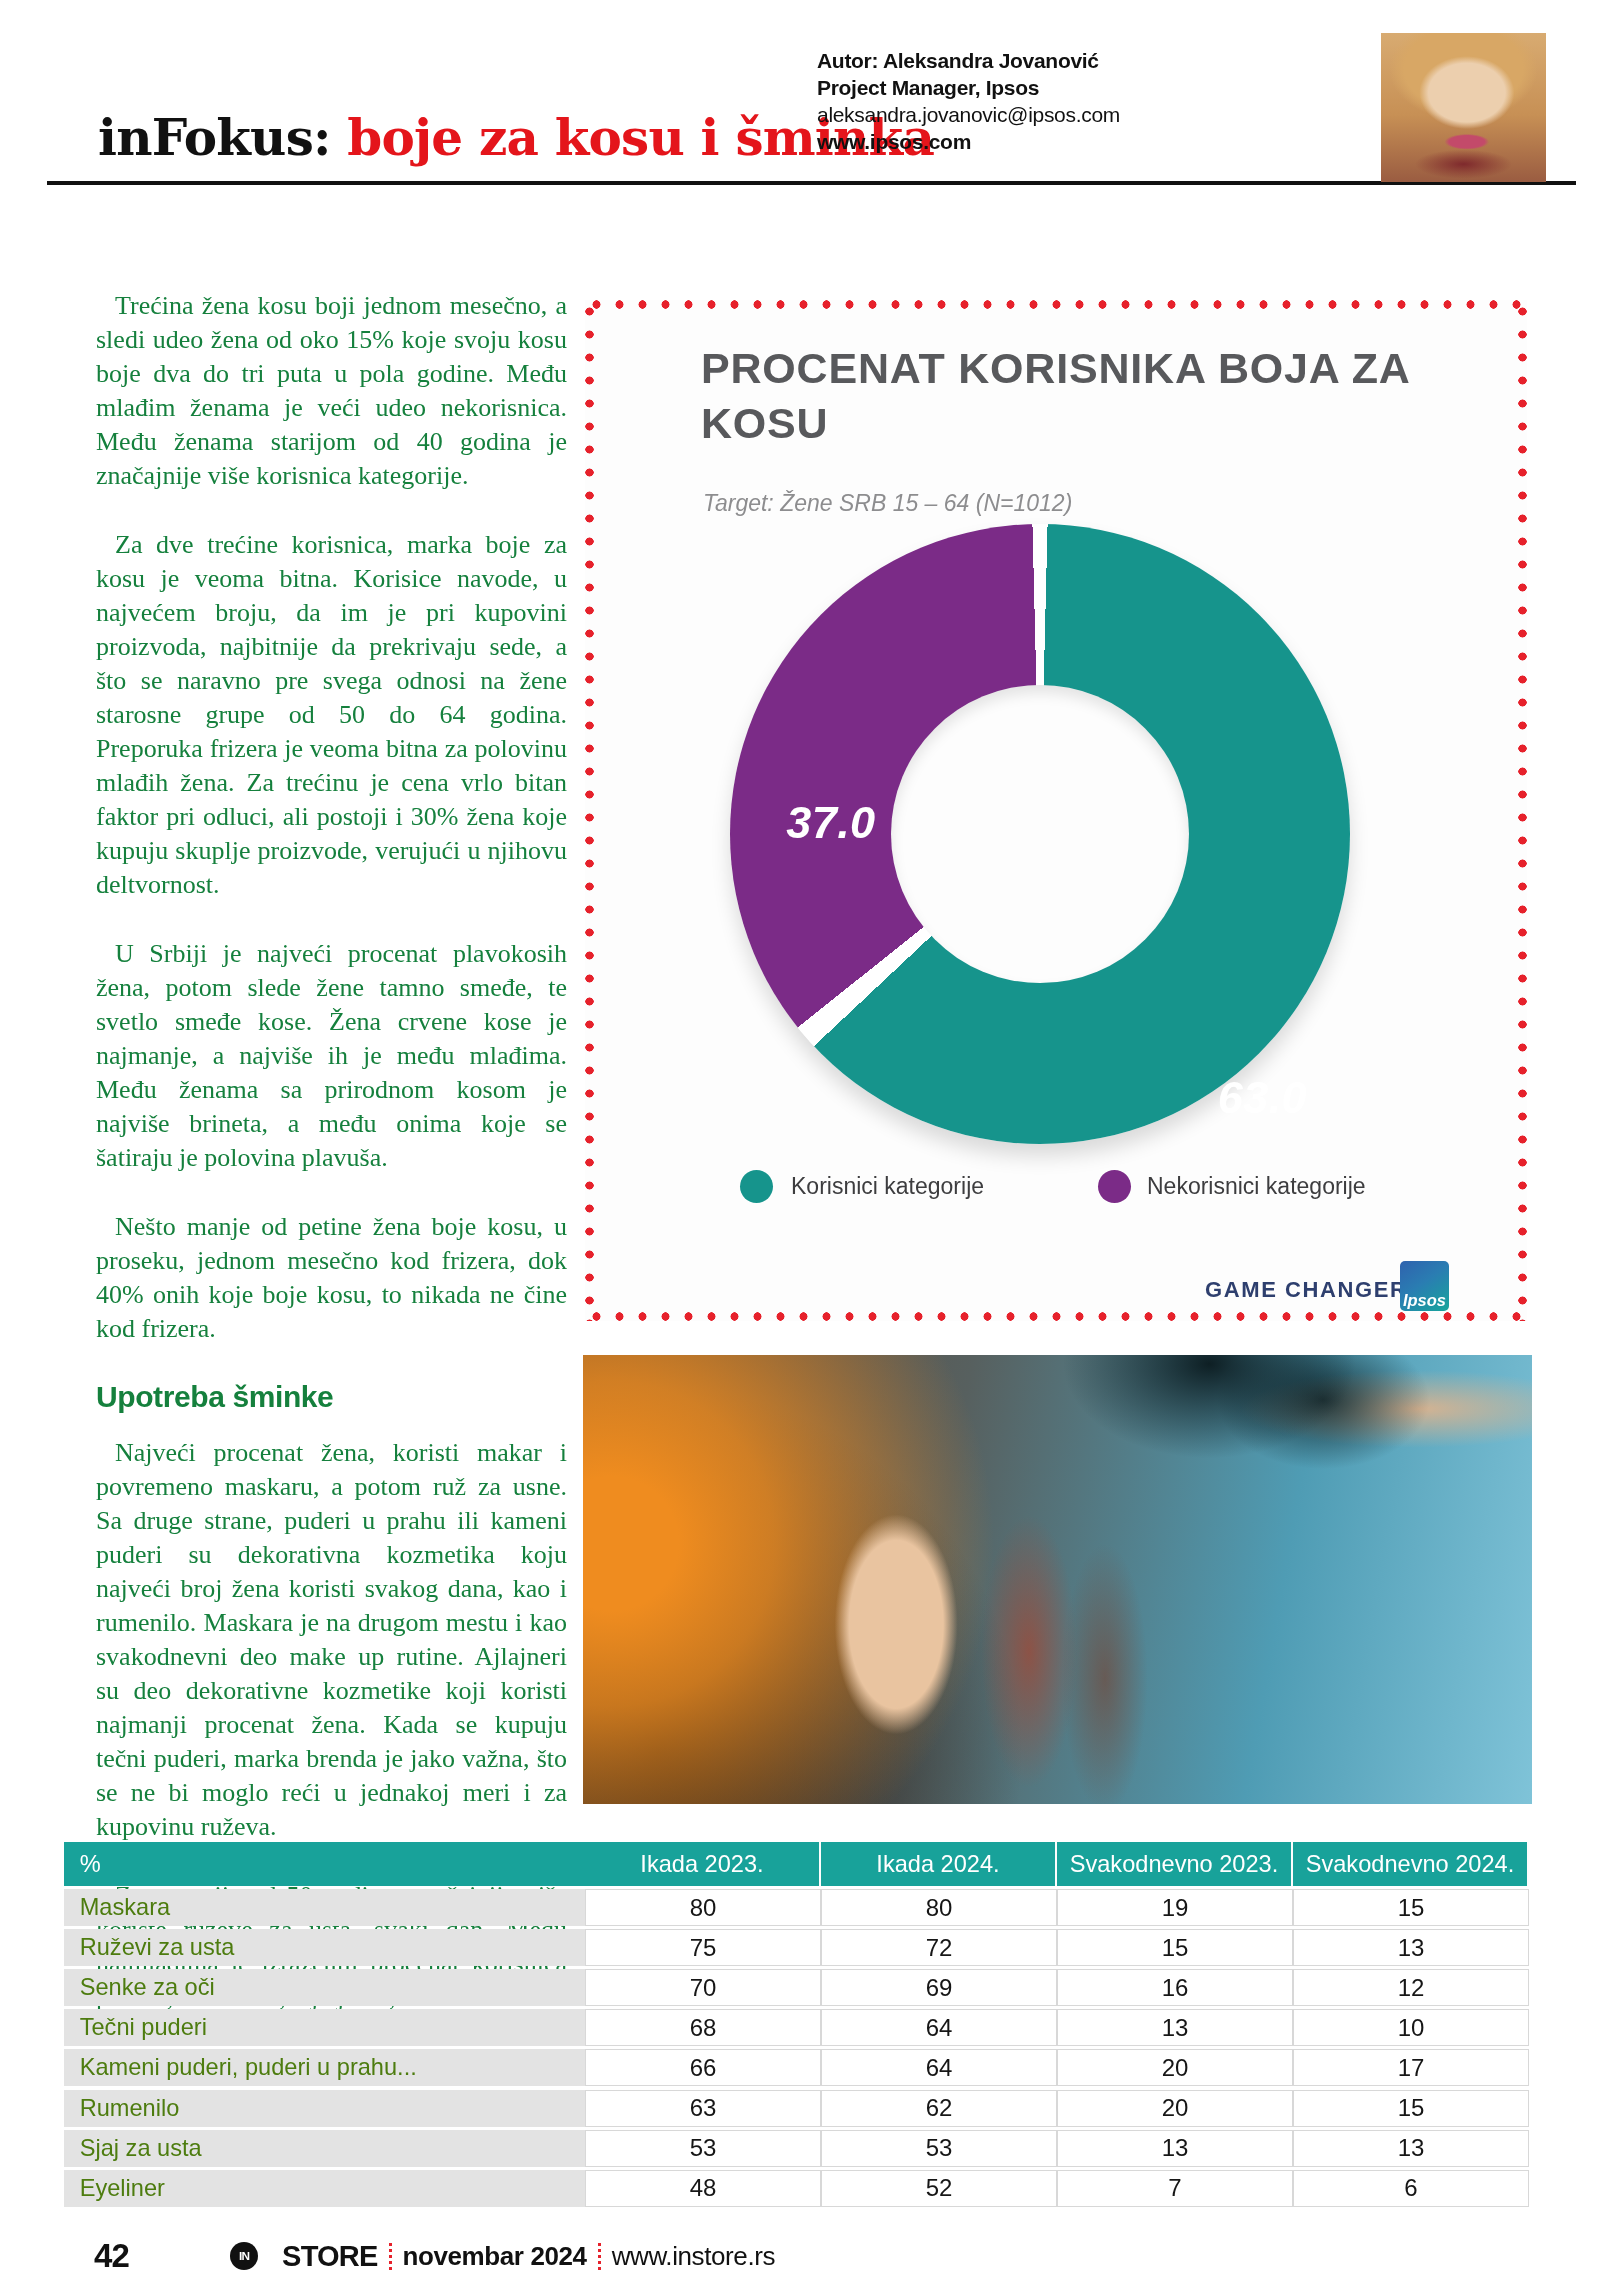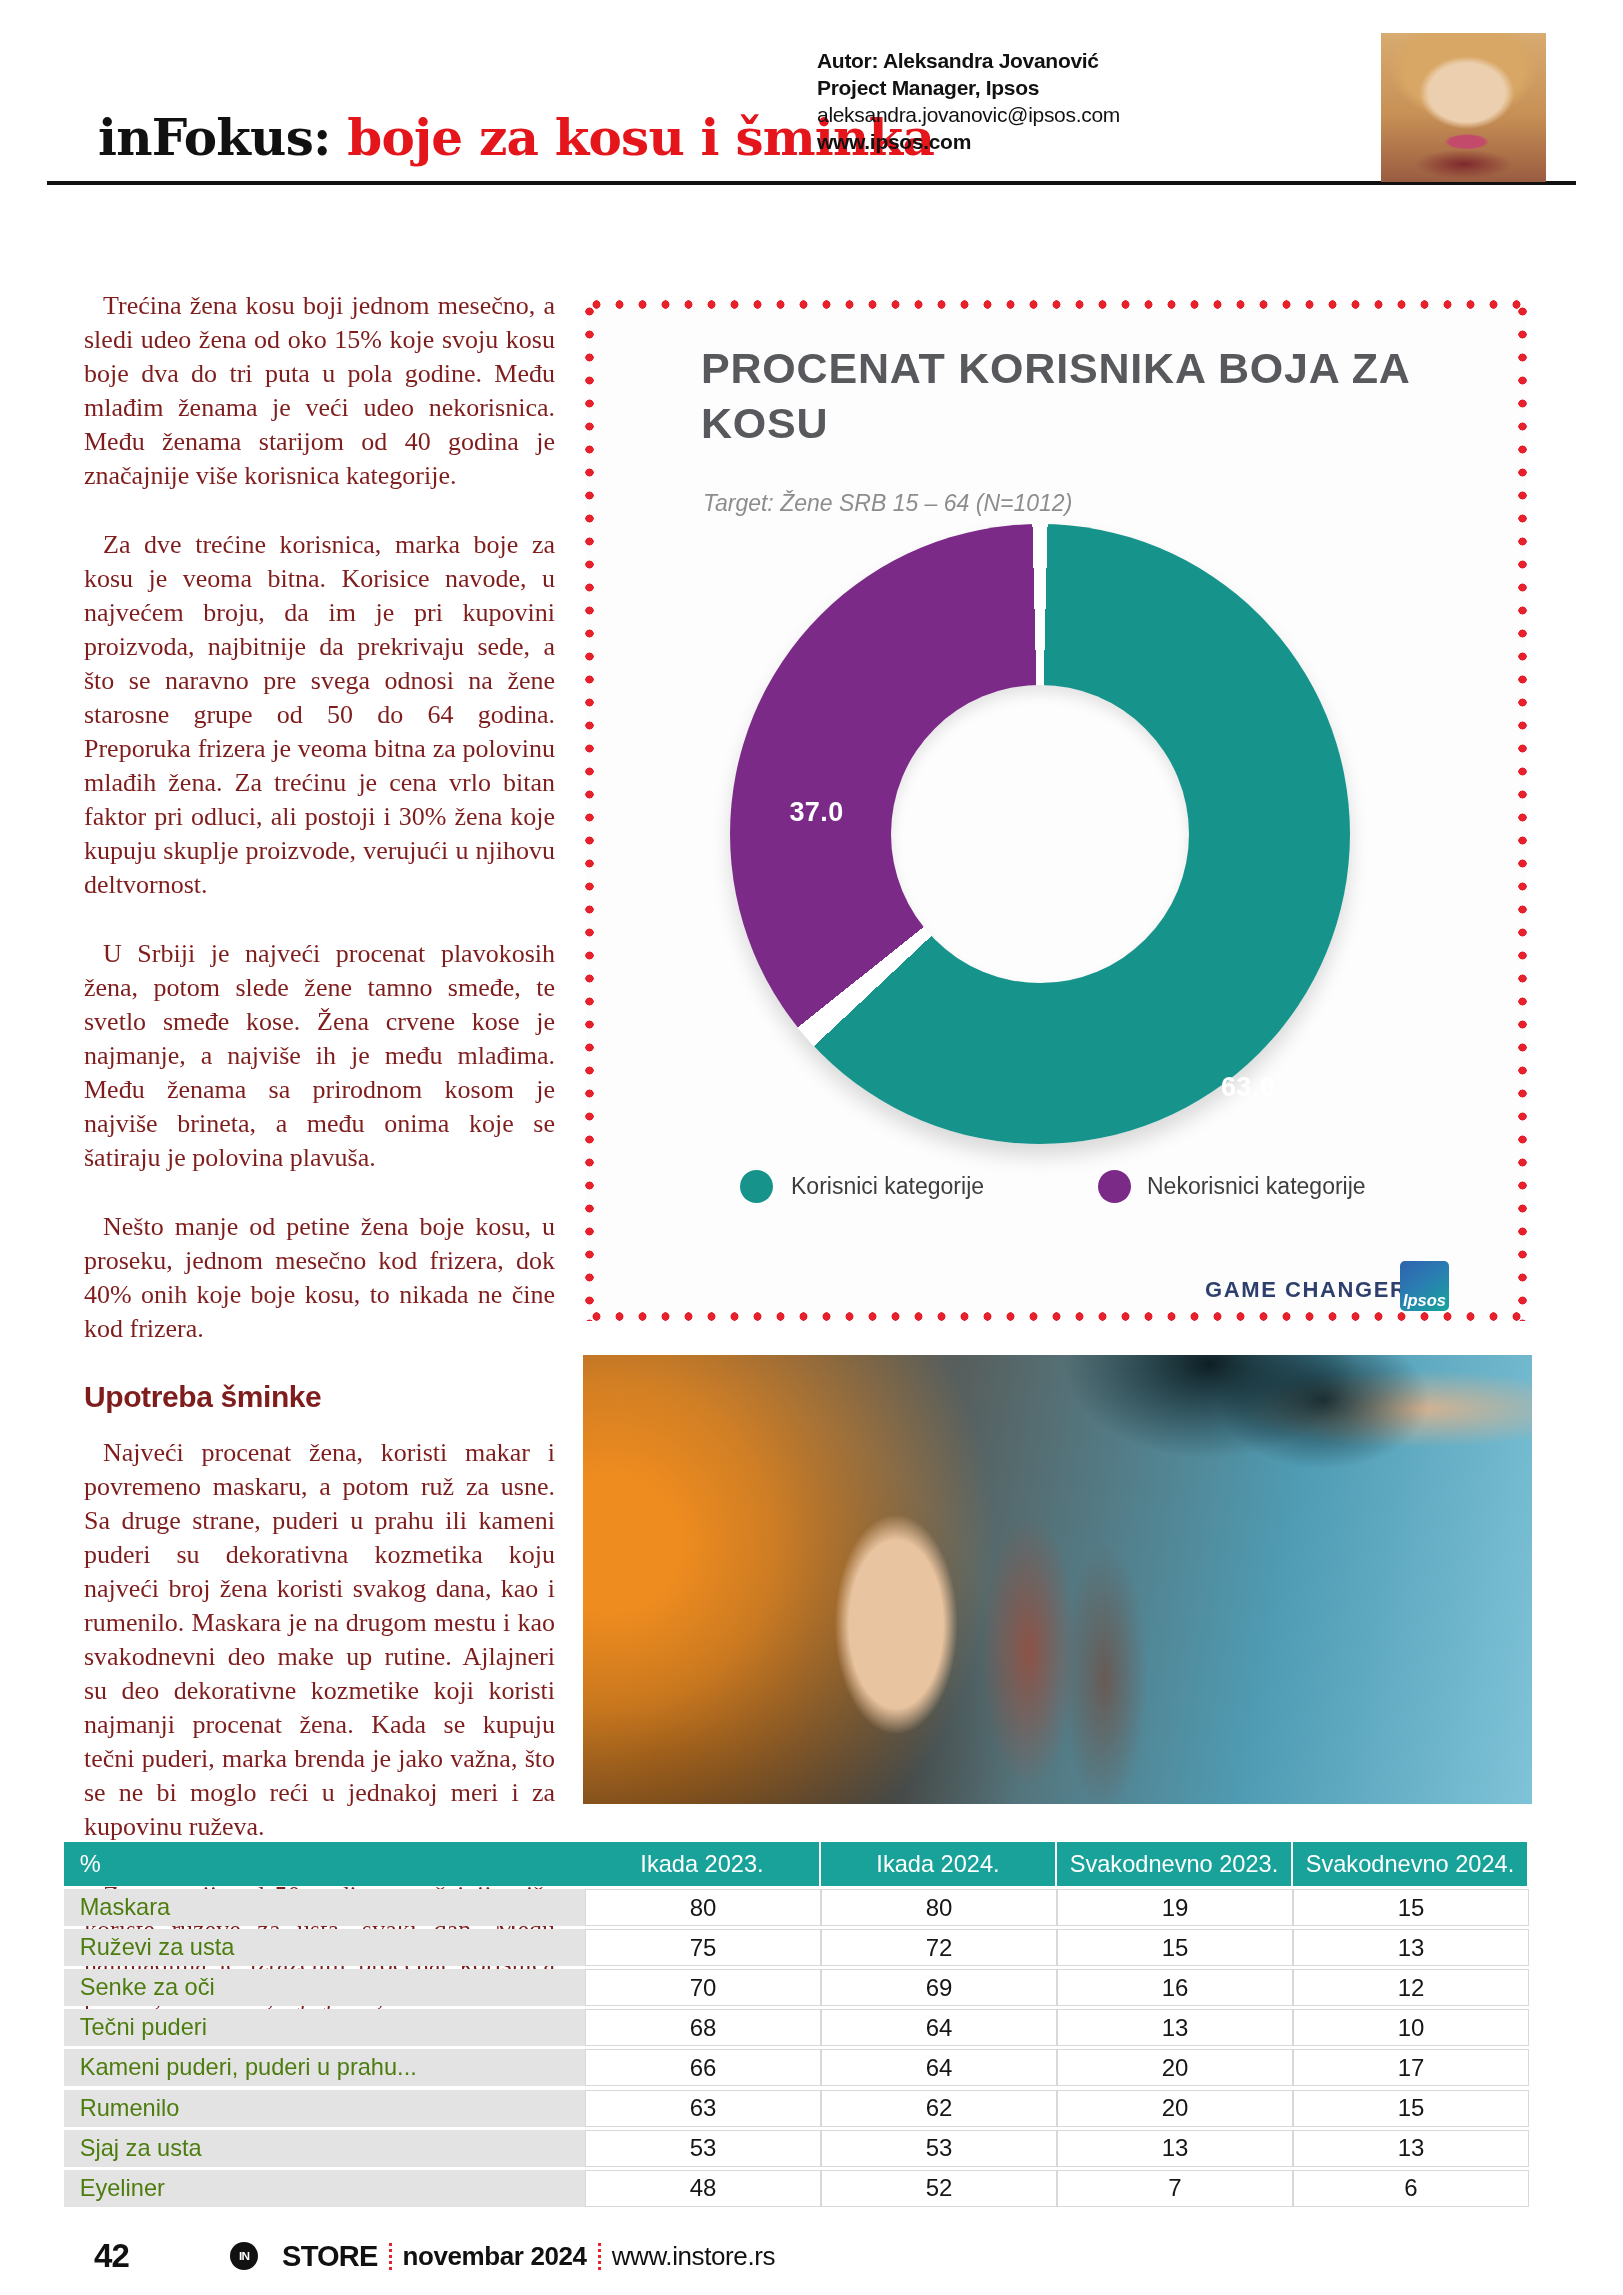--- a/index.html
+++ b/index.html
@@ -16,23 +16,23 @@
   .author-block .b{font-weight:bold;}
   .portrait{position:absolute;left:1381px;top:33px;width:165px;height:149px;
     background:
       radial-gradient(ellipse 42% 14% at 50% 88%,rgba(120,30,40,.85),transparent 70%),
       radial-gradient(ellipse 18% 7% at 52% 73%,#c34a6a 0 60%,transparent 75%),
       radial-gradient(ellipse 40% 34% at 52% 40%,#eccfae 0 58%,transparent 72%),
       radial-gradient(ellipse 60% 46% at 50% 24%,#d8a765 0 60%,transparent 75%),
       linear-gradient(180deg,#d8ab71 0%,#c79055 55%,#9a5c41 100%);}
 
   
-  .col{position:absolute;left:84px;top:289px;width:471px;
+  .col{position:absolute;left:96px;top:289px;width:471px;
        font-family:"Liberation Serif",serif;font-size:26px;line-height:34px;
-       text-align:justify;color:#7f1d1d;}
+       text-align:justify;color:#15803d;}
   .col p{margin:0 0 35px 0;text-indent:19px;}
   .col h2{font-family:"Liberation Sans",sans-serif;font-size:30px;line-height:31px;
           margin:3.1px 0 23.6px 0;font-weight:bold;letter-spacing:-0.4px;}
 
   
   .chartbox{position:absolute;left:585px;top:300px;width:942px;height:1021px;background:#fdfdfd;}
   .dots-h{position:absolute;height:8.6px;left:0;width:100%;
       background-image:radial-gradient(circle,#e6212b 0 3.8px,rgba(230,33,43,0) 4.2px);
       background-size:23px 8.6px;background-position:0 50%;background-repeat:repeat-x;}
   .dots-v{position:absolute;width:8.6px;top:0;height:100%;
@@ -45,22 +45,22 @@
   .donut{position:absolute;left:145px;top:224px;width:620px;height:620px;border-radius:50%;
       background:conic-gradient(from 0deg,
         #ffffff 0deg 1.4deg,
         #16948c 1.4deg 226.8deg,
         #ffffff 226.8deg 231.4deg,
         #7b2b87 231.4deg 358.6deg,
         #ffffff 358.6deg 360deg);
       box-shadow:0 12.6px 20.4px rgba(0,0,0,.14);}
   .donut .hole{position:absolute;left:161px;top:161px;width:298px;height:298px;border-radius:50%;
       background:#fdfdfd;box-shadow:inset 0 7.9px 14px rgba(0,0,0,.10);}
-  .slice-label{position:absolute;width:118px;text-align:center;color:#fff;font-weight:bold;
-      font-size:27px;letter-spacing:0.4px;}
+  .slice-label{position:absolute;width:118px;text-align:right;color:#fff;font-weight:bold;
+      font-size:45px;letter-spacing:0.4px;font-style:italic;}
   .lbl37{left:27.5px;top:273px;}
   .lbl63{left:459px;top:548px;}
 
   .legend-dot{position:absolute;width:33px;height:33px;border-radius:50%;}
   .legend-label{position:absolute;font-size:23px;color:#3d3d3f;}
   .gamechangers{position:absolute;left:620px;top:977px;font-size:22px;font-weight:bold;
       color:#2e3f6e;letter-spacing:1.6px;}
   .ipsos-logo{position:absolute;left:815px;top:961px;width:49px;height:50px;border-radius:5px;
       background:linear-gradient(145deg,#2f62ae 0%,#2a7db2 45%,#17a59b 100%);
       display:flex;align-items:flex-end;justify-content:center;}

